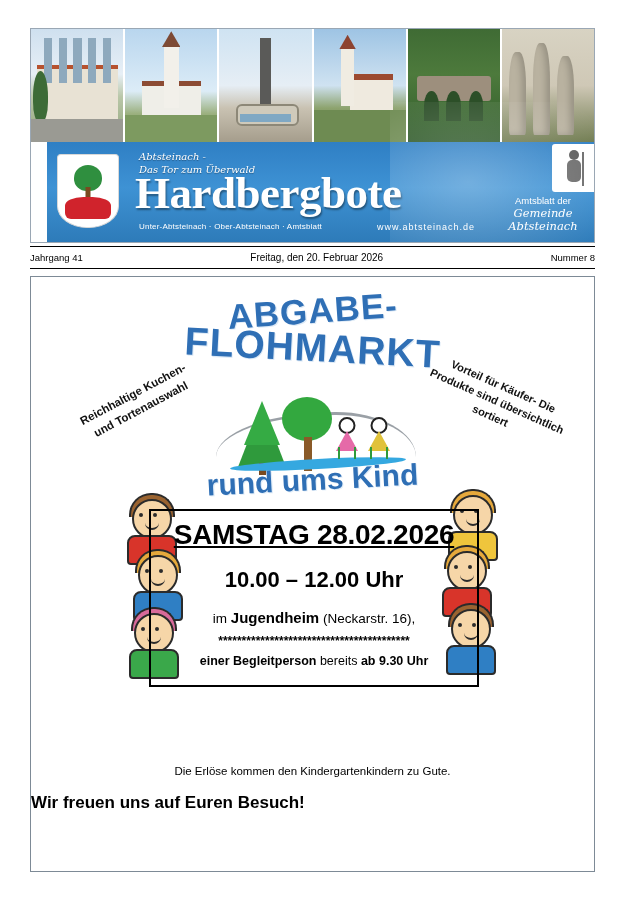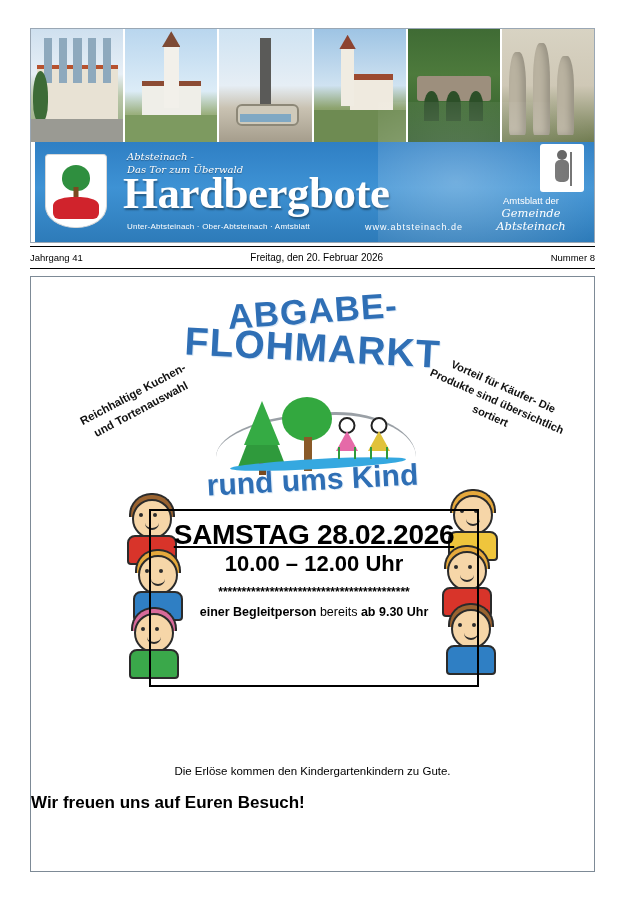--- a/index.html
+++ b/index.html
@@ -84,21 +84,21 @@
   .p5 .ph-sky { background: linear-gradient(#3f6b34 0%, #4d7a3c 40%, #2f5a2a 100%); }
   .p5 .bridge { position:absolute; left:10%; top:42%; width:80%; height:22%; background:#9d8f7d; border-radius:3px; }
   .p5 .arch { position:absolute; top:55%; width:16%; height:26%; background:#2c4f28; border-radius:50% 50% 0 0; }
 
   
   .p6 .ph-sky { background: linear-gradient(#d8d3c3 0%, #cfc8b6 50%, #6e7a4e 100%); }
   .p6 .stone { position:absolute; bottom:6%; width:18%; height:74%; background:#b9b2a0; border-radius:40% 40% 8% 8%; box-shadow: inset -4px 0 6px rgba(0,0,0,.18); }
 
   .banner {
     position: absolute;
-    left: 4px;
+    left: 16px;
     top: 113px;
     width: 100%;
     height: 102px;
     background: linear-gradient(180deg, #2f7fc4 0%, #3e92d4 45%, #2d7ab8 100%);
   }
   .banner::after {
     content: "";
     position: absolute;
     right: -40px; top: -40px;
     width: 260px; height: 200px;
@@ -408,20 +408,21 @@
     text-align: center;
   }
   .d-date {
     margin-top: 10px;
     font-size: 28px;
     font-weight: bold;
     text-decoration: underline;
     letter-spacing: -0.3px;
   }
   .d-time {
+    margin-top: 16px;
     font-size: 22px;
     font-weight: bold;
   }
   .d-place {
     margin-top: 16px;
     font-size: 13.5px;
   }
   .d-place b { font-size: 15px; }
   .d-place2 {
     margin-top: 8px;
@@ -660,20 +661,21 @@
         <div class="eye r"></div>
         <div class="mouth"></div>
         <div class="shirt"></div>
     </div>
 
     <div class="bracket"></div>
 
     <div class="details">
       <div class="d-date">SAMSTAG 28.02.2026</div>
       <div class="d-time">10.00 – 12.00 Uhr</div>
+      <div class="d-place"><span>im </span><b>Jugendheim</b><span> (Neckarstr. 16),</span></div>
       <div class="d-stars">*****************************************</div>
       <div class="d-preg2"><b>einer Begleitperson</b><span> bereits </span><b>ab 9.30 Uhr</b></div>
     </div>
 
     <div class="erloese">Die Erlöse kommen den Kindergartenkindern zu Gute.</div>
     <div class="freuen">Wir freuen uns auf Euren Besuch!</div>
 
 
   </div>
 </div>

